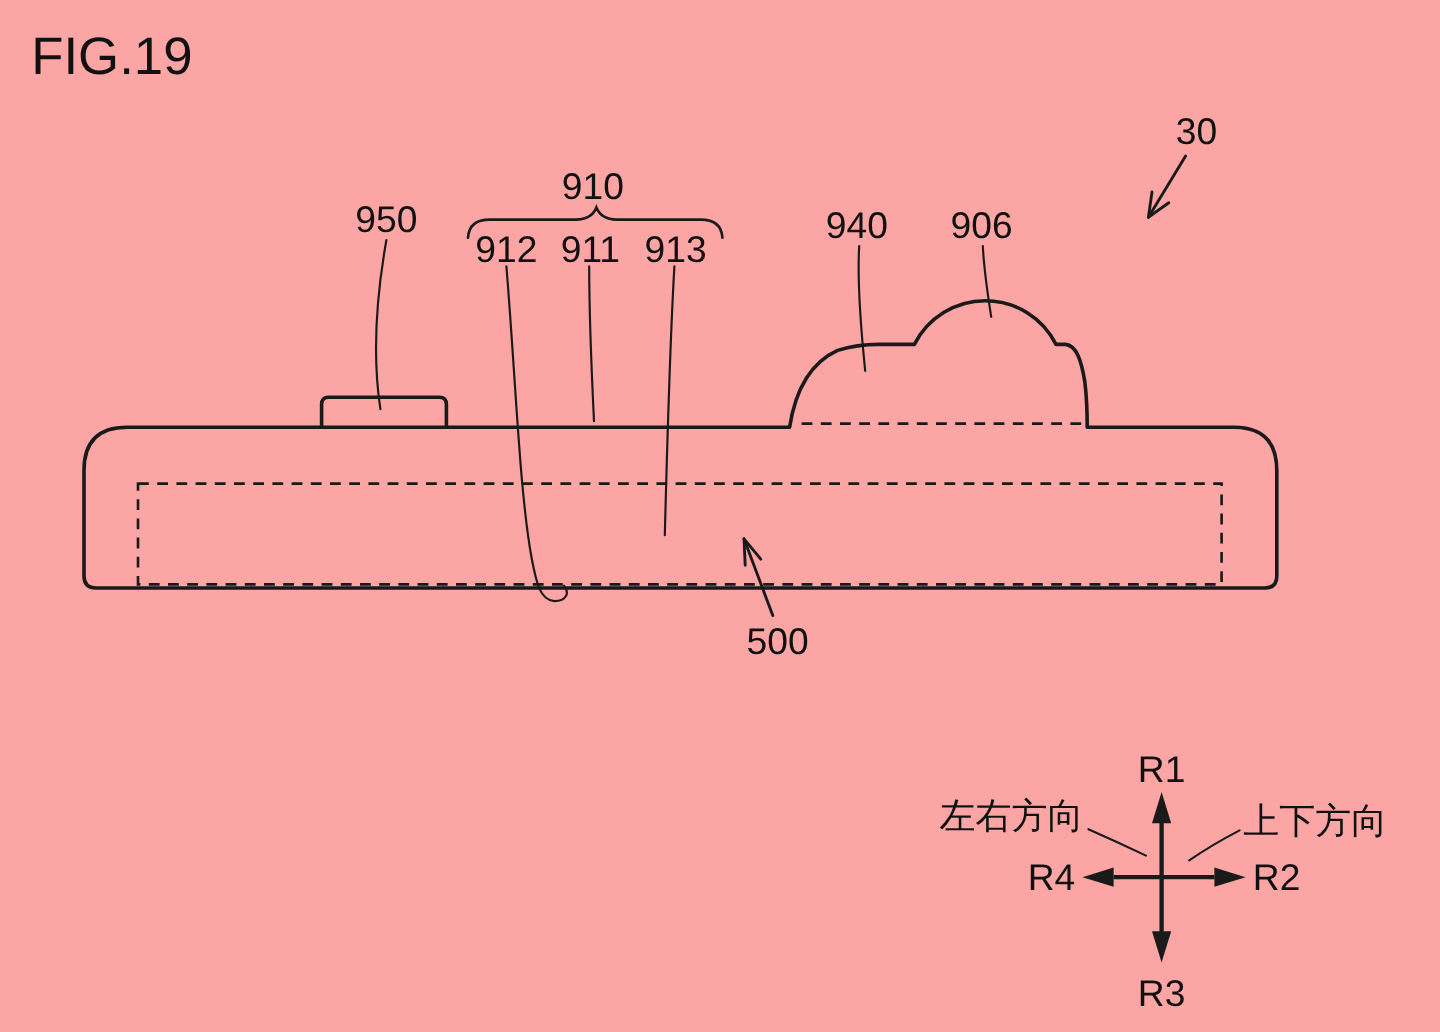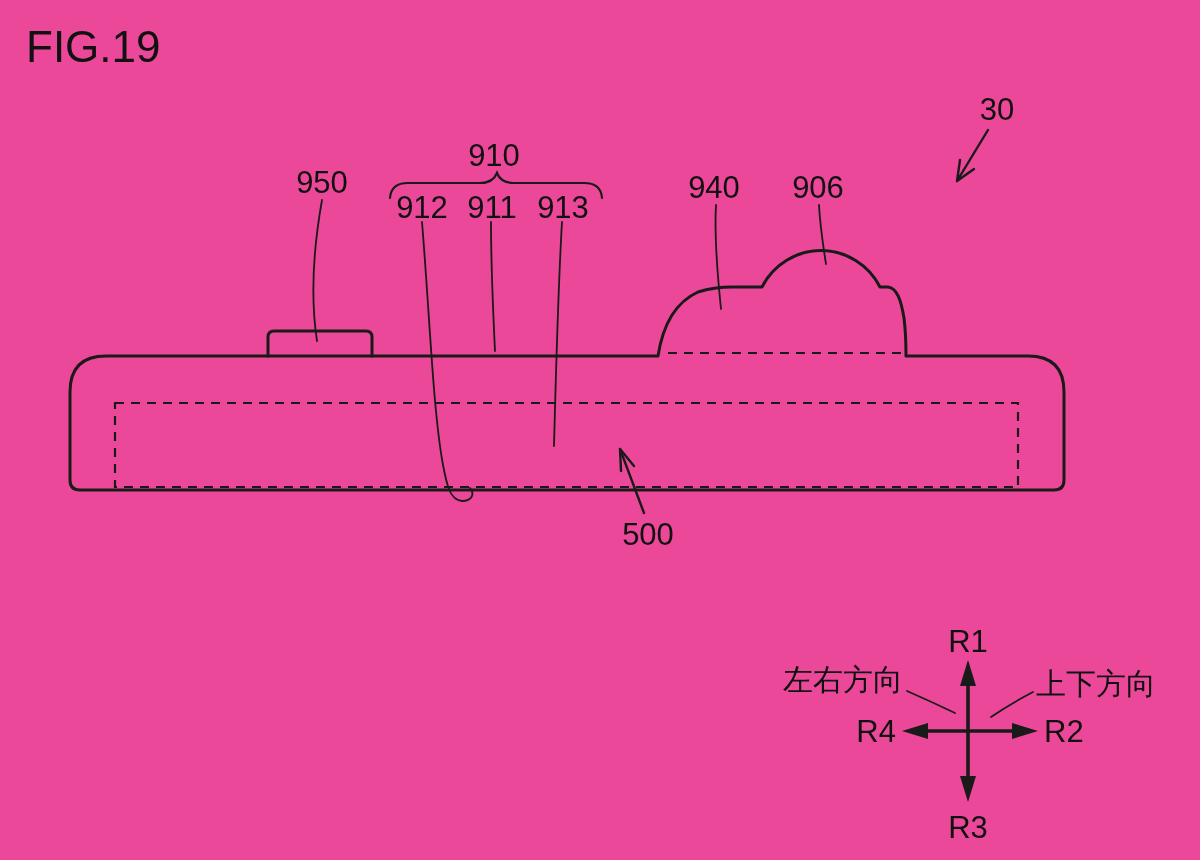--- a/index.html
+++ b/index.html
@@ -4,21 +4,21 @@
 <style>
   html, body {
     margin: 0;
     padding: 0;
     background: #ffffff;
   }
   .canvas {
     position: relative;
     width: 1200px;
     height: 860px;
-    background: #ec4899;
+    background: #fca5a5;
     overflow: hidden;
     font-family: "Liberation Sans", sans-serif;
   }
   svg { display: block; }
 
   .outline {
     fill: none;
     stroke: #1a1a1a;
     stroke-width: 3;
     stroke-linejoin: round;

